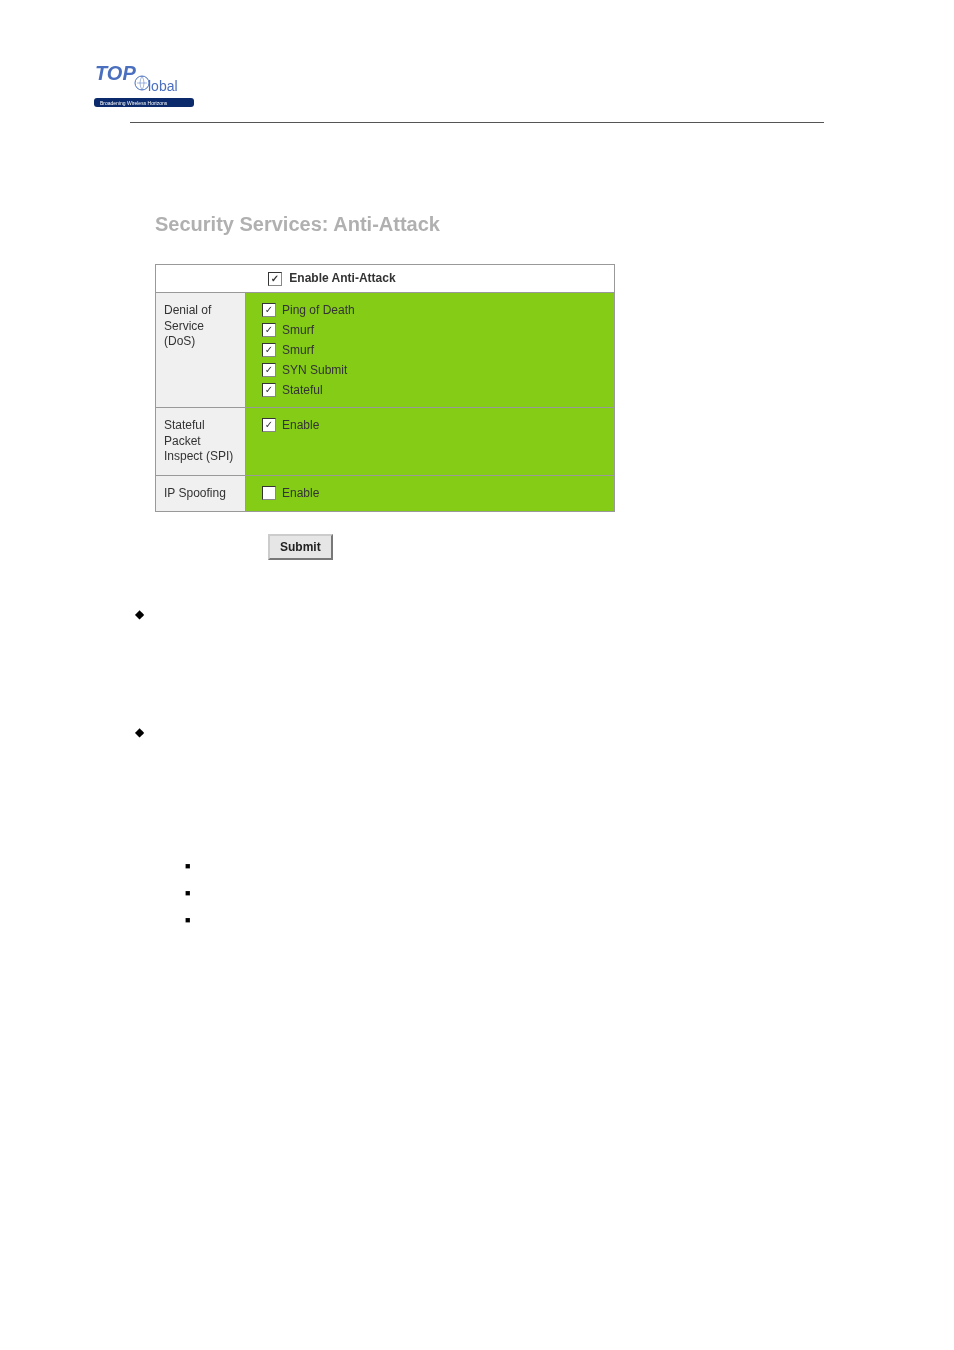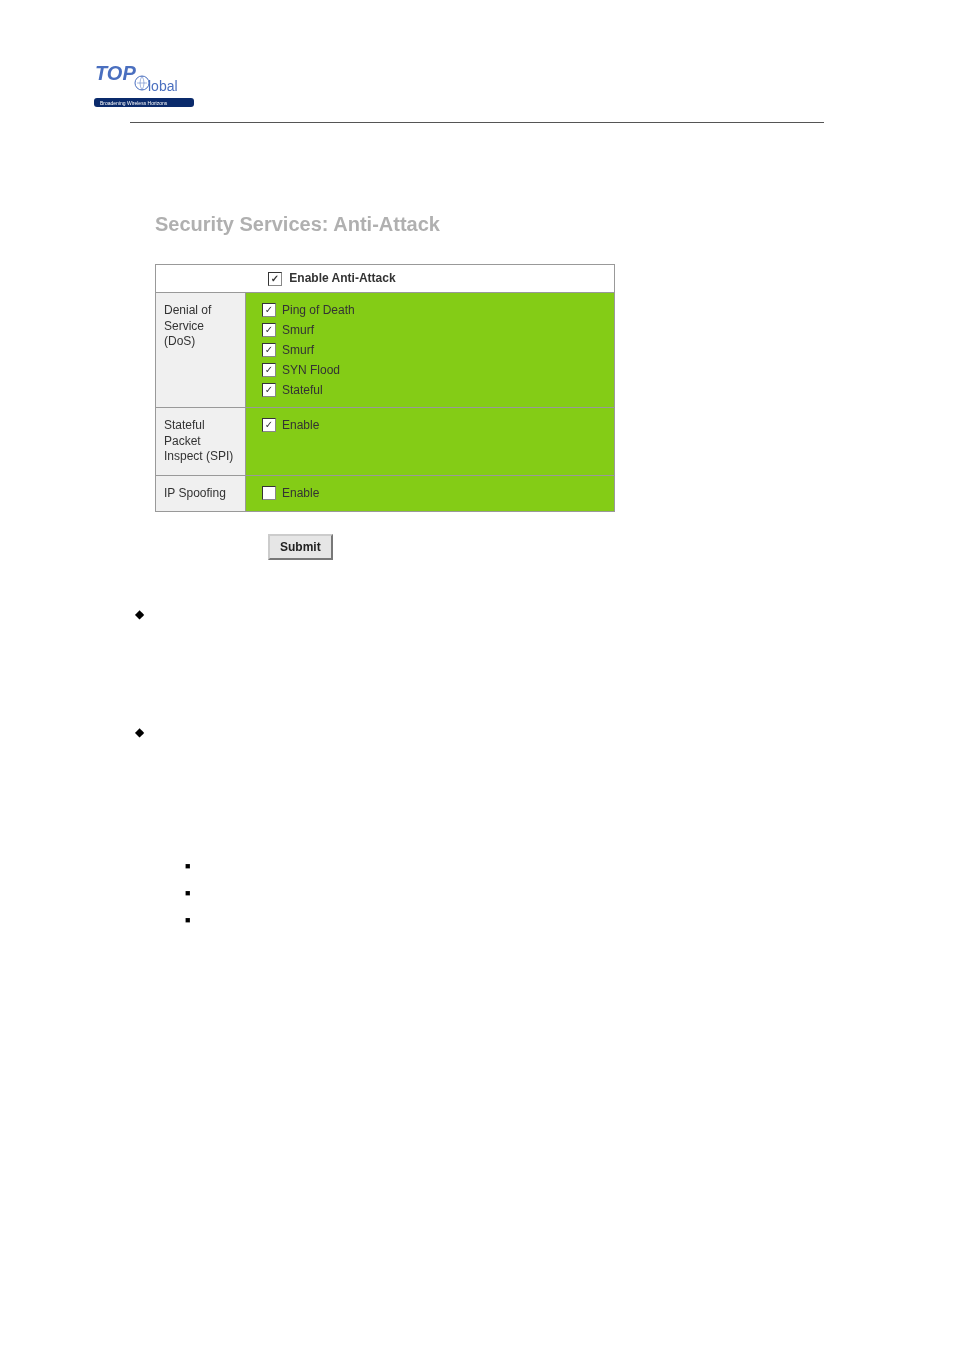--- a/index.html
+++ b/index.html
@@ -169,21 +169,21 @@
         <div class="cb-line">
           <span class="cb">✓</span>
           <span>Smurf</span>
         </div>
         <div class="cb-line">
           <span class="cb">✓</span>
           <span>Smurf</span>
         </div>
         <div class="cb-line">
           <span class="cb">✓</span>
-          <span>SYN Flood</span>
+          <span>SYN Submit</span>
         </div>
         <div class="cb-line">
           <span class="cb">✓</span>
           <span>Stateful</span>
         </div>
       </div>
     </div>
 
     <div class="settings-row">
       <div class="row-label">Stateful Packet Inspect (SPI)</div>

